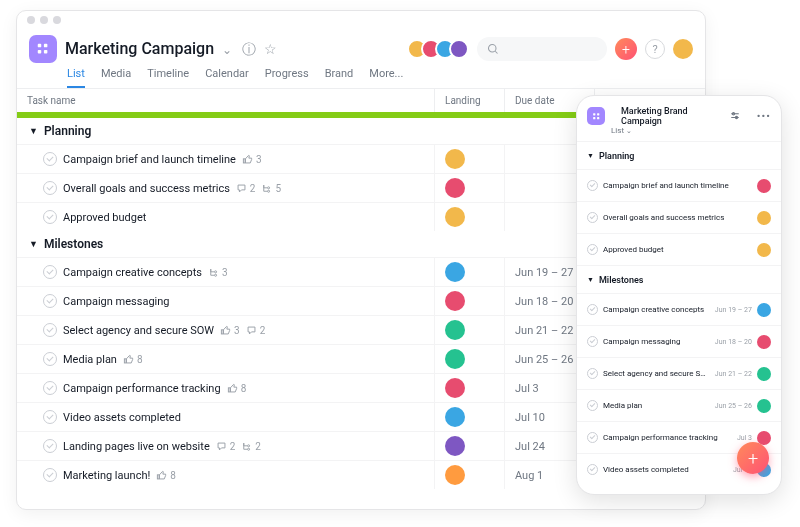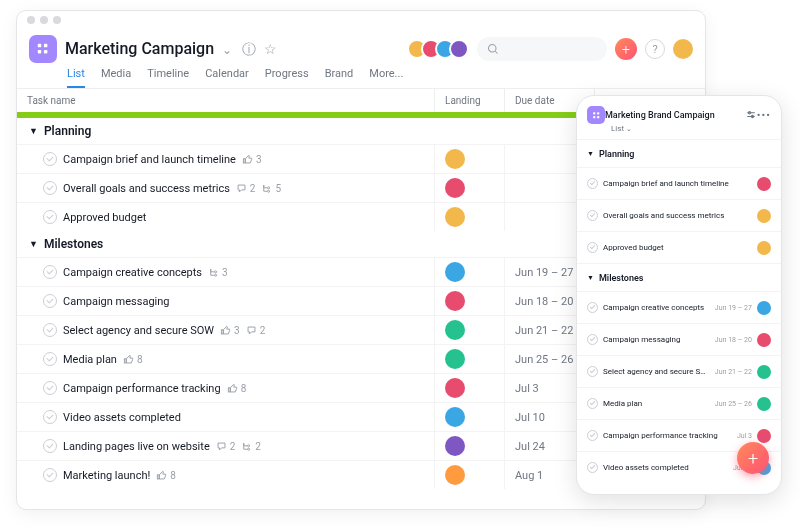--- a/index.html
+++ b/index.html
@@ -38,21 +38,21 @@
   .row .c-due{width:90px;border-right:1px solid #f3f3f4;color:#6f7782}
   .row .c-status{width:110px}
   .check{width:14px;height:14px;min-width:14px;border-radius:50%;border:1.2px solid #cbced4;display:flex;align-items:center;justify-content:center}
   .check::after{content:"";width:5px;height:3px;border-left:1.2px solid #cbced4;border-bottom:1.2px solid #cbced4;transform:rotate(-45deg);margin-top:-2px}
   .meta{display:flex;align-items:center;gap:3px;color:#9aa0a8;font-size:10px}
   .meta svg{width:11px;height:11px;fill:none;stroke:#9aa0a8;stroke-width:1.4}
   .pill{height:17px;border-radius:9px;padding:0 8px;color:#fff;font-size:9px;font-weight:500;display:inline-flex;align-items:center;white-space:nowrap}
   .asg-av{width:20px;height:20px;border-radius:50%;background:#ccc}
   
   .mobile{position:absolute;right:18px;top:95px;width:206px;height:400px;background:#fff;border:1px solid #e5e5e7;border-radius:18px;box-shadow:0 6px 24px rgba(0,0,0,.12)}
-  .mhead{display:flex;align-items:center;gap:0;padding:10px 10px 2px 10px}
+  .mhead{display:flex;align-items:center;gap:16px;padding:10px 10px 2px 10px}
   .mproj-icon{width:18px;height:18px;border-radius:5px;background:#a287ff;display:flex;align-items:center;justify-content:center}
   .mproj-icon svg{width:9px;height:9px;fill:#fff}
   .mtitle{font-size:9px;font-weight:500;color:#151b26;flex:1}
   .msub{font-size:8px;color:#6f7782;padding-left:34px;margin-top:-2px;margin-bottom:6px}
   .mrow{display:flex;align-items:center;gap:5px;padding:0 10px;height:32px;border-top:1px solid #f3f3f4;font-size:8px;color:#151b26}
   .msect{font-weight:600;font-size:9px;height:28px}
   .mrow .check{width:11px;height:11px;min-width:11px}
   .mrow .check::after{width:4px;height:2px}
   .mrow .mname{flex:1;white-space:nowrap;overflow:hidden;text-overflow:ellipsis}
   .mrow .mdate{color:#9aa0a8;font-size:7px}

